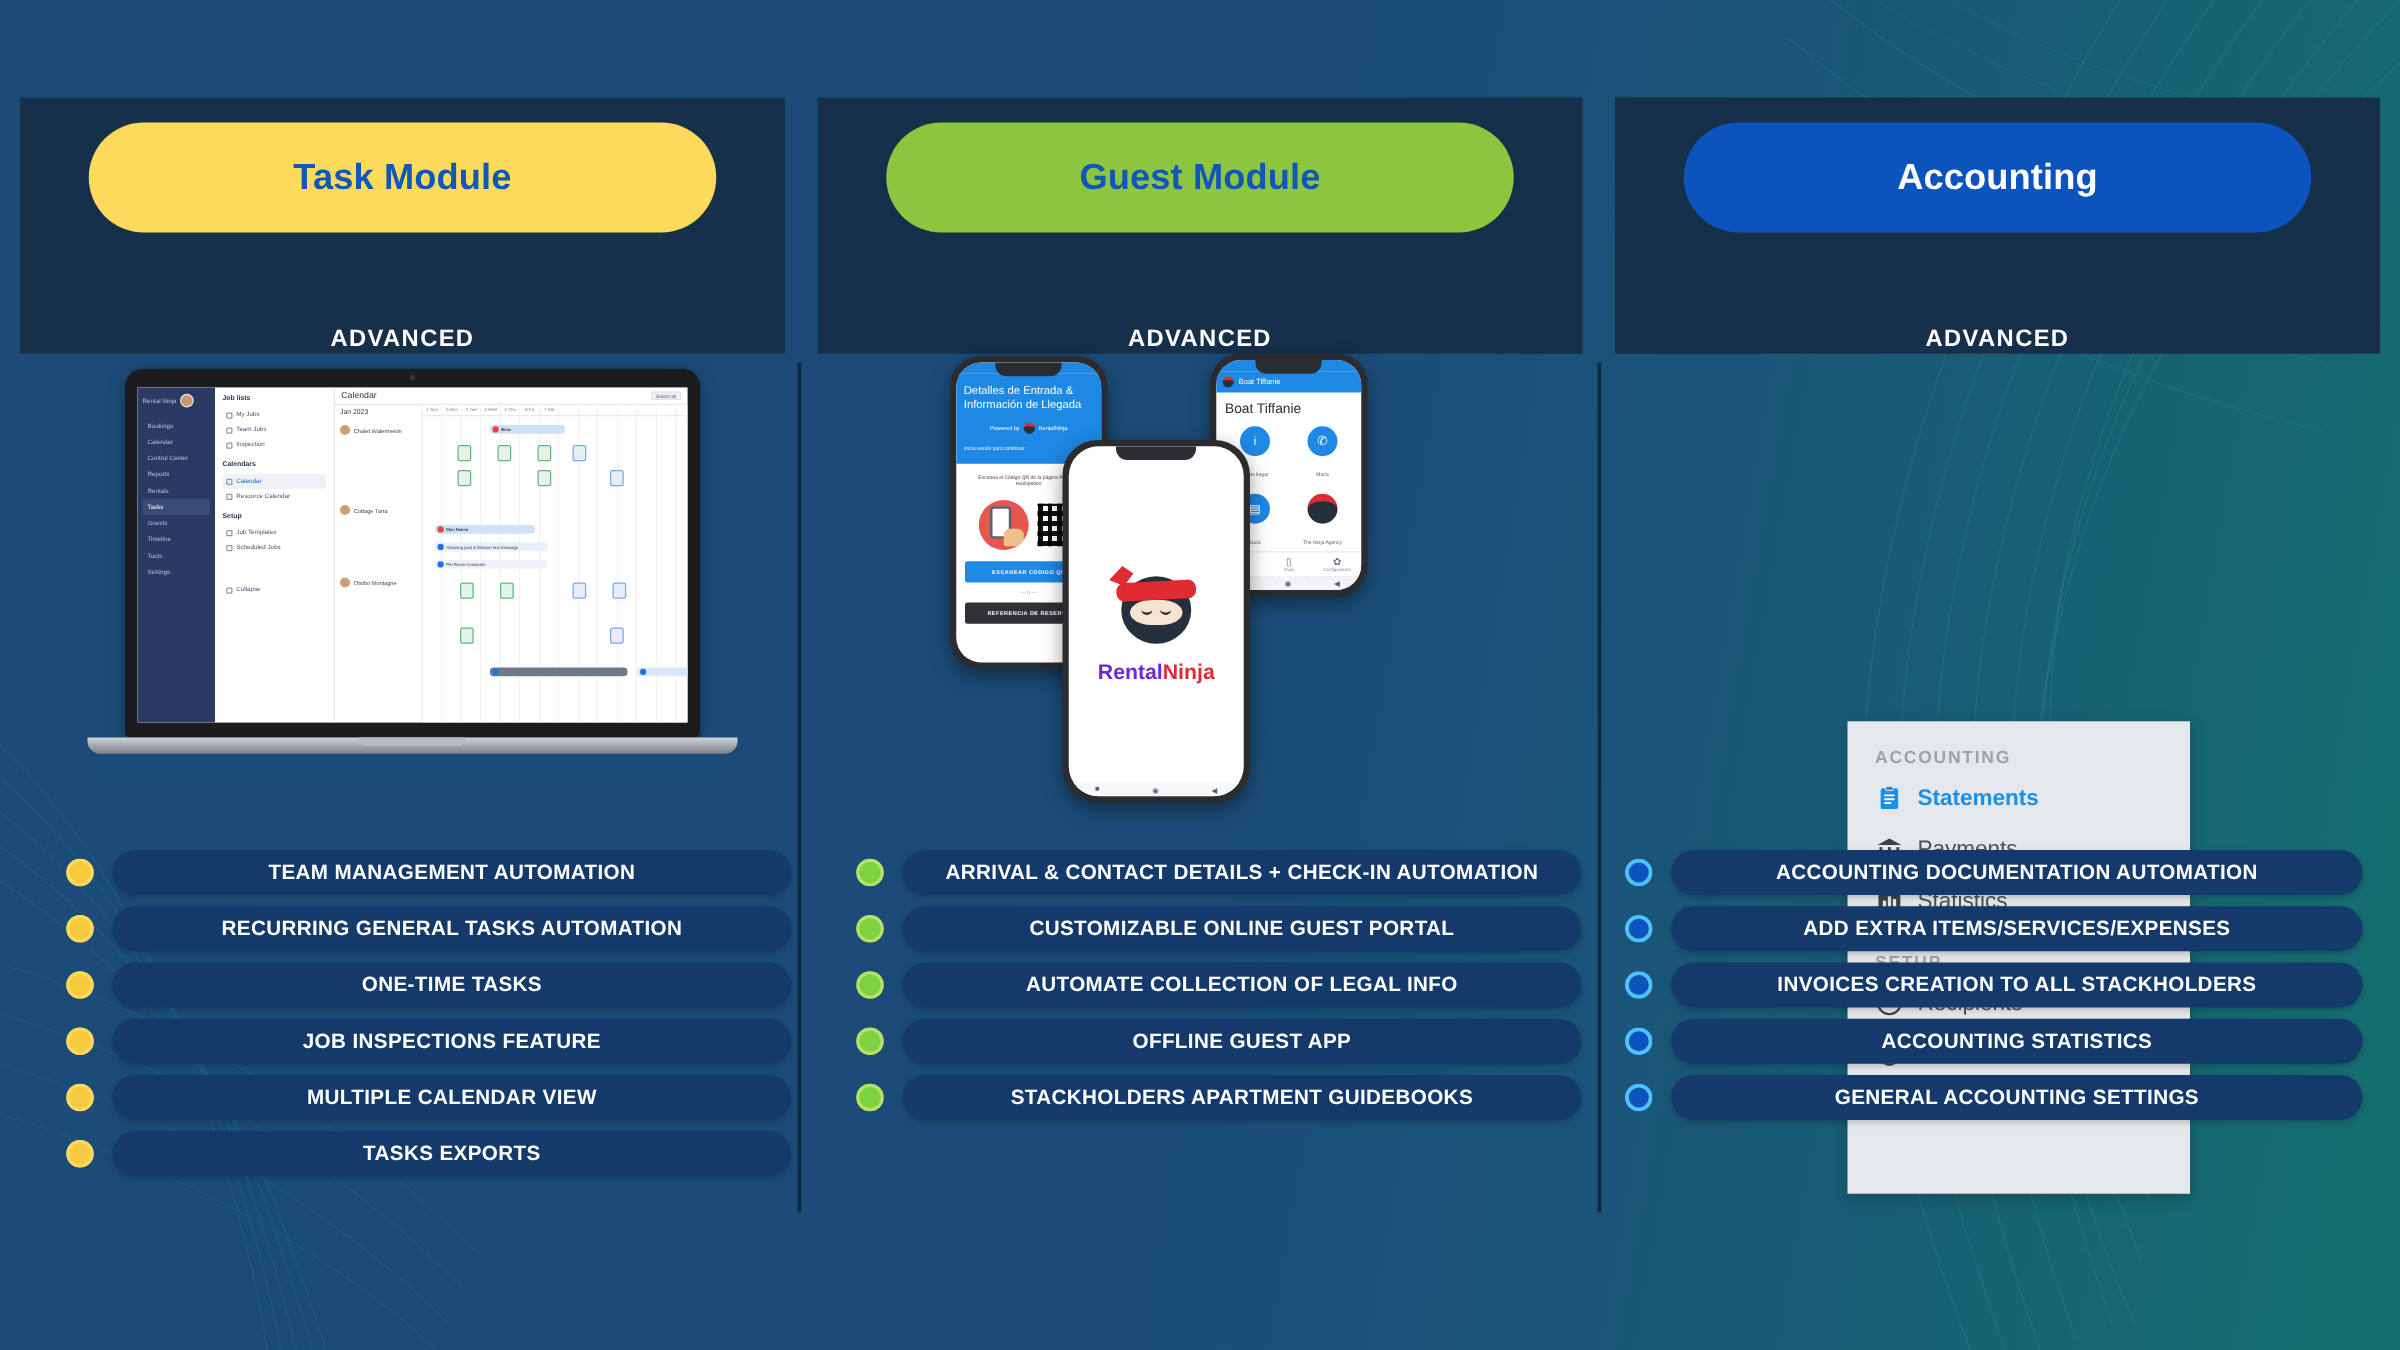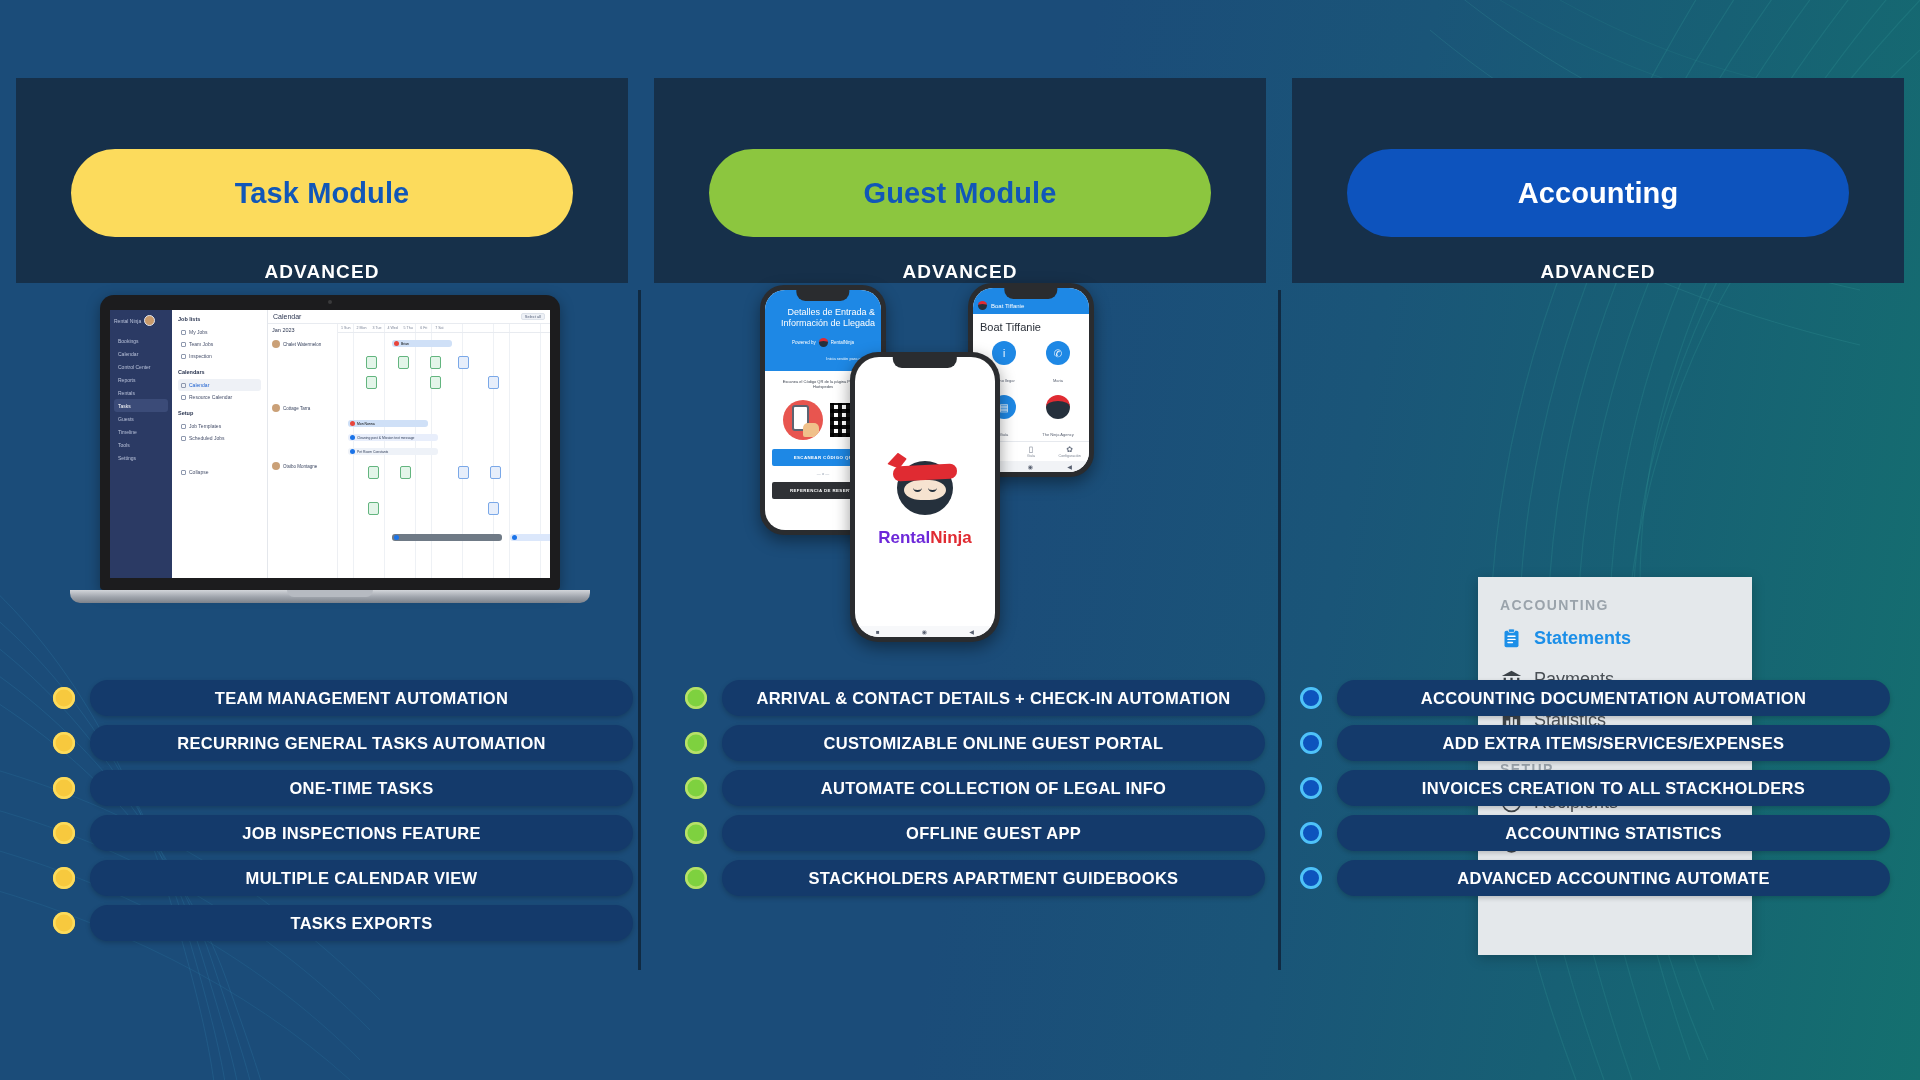--- a/index.html
+++ b/index.html
@@ -22,21 +22,21 @@
 
   
   .header-row {
     position: absolute; top: 78px; left: 16px; right: 16px;
     display: flex; gap: 26px; height: 205px;
   }
   .hdr-card {
     flex: 1 1 0;
     background: #16304a;
     display: flex; flex-direction: column;
-    align-items: center; justify-content: flex-end;
+    align-items: center; justify-content: space-between;
     padding-top: 20px;
     position: relative;
   }
   .pill {
     width: 82%;
     height: 88px;
     border-radius: 48px;
     display: flex; align-items: center; justify-content: center;
     font-size: 29px; font-weight: bold;
     letter-spacing: .1px;
@@ -125,21 +125,21 @@
   .phone .notch {
     position: absolute; left:50%; transform: translateX(-50%); top:0;
     width: 46%; height: 11px; background:#2a2c2f; border-radius: 0 0 9px 9px; z-index: 5;
   }
   .phone.left  { left: 0px;   top: 0px;   width: 126px; height: 250px; }
   .phone.right { left: 208px; top: -2px;  width: 126px; height: 194px; }
   .phone.front { left: 90px;  top: 67px;  width: 150px; height: 290px; z-index: 6; border-radius: 28px; }
   .phone.front .scr { border-radius:24px; }
 
   .ph-status { height: 9px; background:#1e88e5; position:relative; }
-  .ph-head { background:#1e88e5; color:#fff; text-align:right; padding: 8px 6px 10px; }
+  .ph-head { background:#1e88e5; color:#fff; text-align:left; padding: 8px 6px 10px; }
   .ph-head h3 { font-size: 9px; font-weight: 500; line-height: 1.25; }
   .ph-powered { font-size: 4.5px; margin-top: 8px; display:flex; align-items:center; justify-content:center; gap:3px;}
   .ph-sub { font-size: 4px; margin-top: 9px; opacity:.95;}
   .ph-body { padding: 8px 7px; color:#3d4450; }
   .ph-body p { font-size: 4px; text-align:center; line-height:1.45; }
   .ph-qrrow { display:flex; align-items:center; justify-content:center; gap:7px; margin: 10px 0 9px;}
   .qr-circle { width: 40px; height: 40px; border-radius:50%; background:#e8554f; position:relative; overflow:hidden;}
   .qr-circle .ph { position:absolute; left:9px; top:5px; width:17px; height:26px; background:#5b6472; border-radius:3px;}
   .qr-circle .ph::after{content:"";position:absolute;inset:2px;background:#fff;border-radius:1px;}
   .qr-circle .hand { position:absolute; right:4px; bottom:3px; width:16px;height:14px;background:#f0c08a;border-radius:5px 5px 2px 2px;}
@@ -677,18 +677,18 @@
       <div class="feat">
           <span class="bullet b"></span>
           <span class="chip">INVOICES CREATION TO ALL STACKHOLDERS</span>
         </div>
       <div class="feat">
           <span class="bullet b"></span>
           <span class="chip">ACCOUNTING STATISTICS</span>
         </div>
       <div class="feat">
           <span class="bullet b"></span>
-          <span class="chip">ADVANCED ACCOUNTING AUTOMATE</span>
+          <span class="chip">GENERAL ACCOUNTING SETTINGS</span>
         </div>
     </div>
   </div>
 
 </div>
 
 </body></html>

